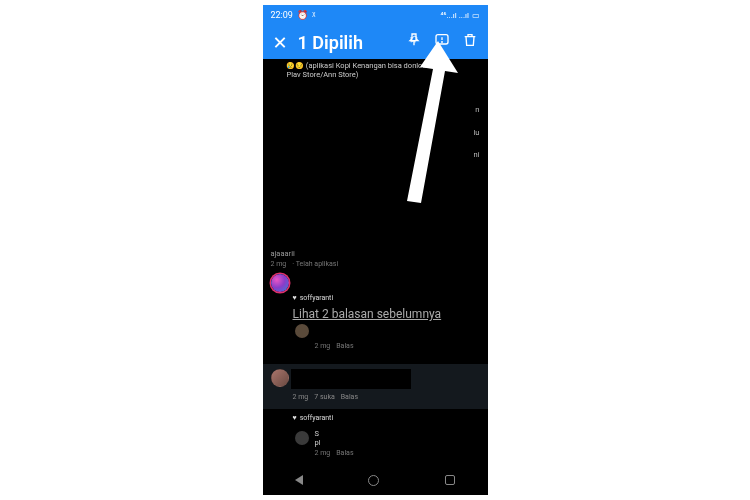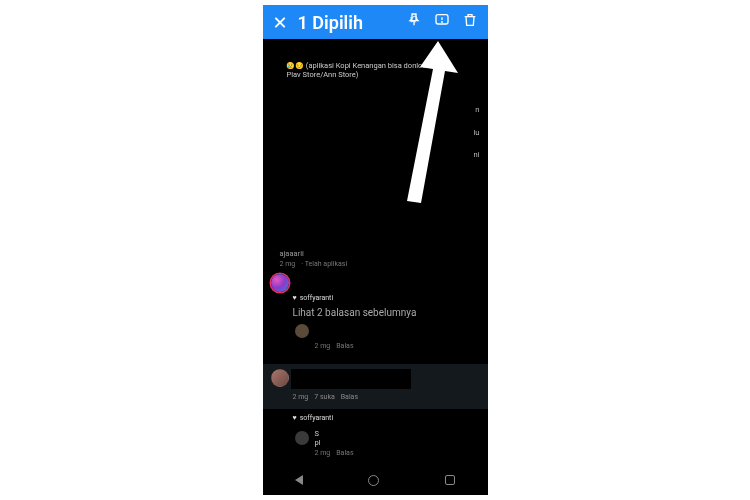--- a/index.html
+++ b/index.html
@@ -47,39 +47,39 @@
   .action-icons svg { width: 16px; height: 16px; }
   .content { position: absolute; top: 54px; left: 0; right: 0; bottom: 30px; color: #aaa; font-size: 8px; }
   .partial-comment {
     padding: 2px 10px 6px 24px;
     color: #ccc;
     font-size: 7.5px;
     line-height: 1.2;
   }
   .emoji-prefix { font-size: 7px; }
   .right-fragments { position: absolute; right: 8px; top: 40px; text-align: right; font-size: 7.5px; color: #bbb; line-height: 3; }
-  .comment-block { position: absolute; left: 17px; font-size: 7.5px; color: #999; }
+  .comment-block { position: absolute; left: 8px; font-size: 7.5px; color: #999; }
   .comment-block.b1 { top: 190px; }
   .meta { color: #777; font-size: 7px; margin-top: 2px; display: flex; gap: 6px; }
   .avatar {
     width: 18px; height: 18px; border-radius: 50%;
     position: absolute;
     background: radial-gradient(circle at 30% 30%, #e956c5, #8a3cc9, #3c78d8);
     border: 1.5px solid transparent;
   }
   .avatar.ring { box-shadow: 0 0 0 1.5px #e1306c; }
   .avatar.a1 { left: 8px; top: 215px; }
   .avatar.a2 { left: 32px; top: 265px; width: 14px; height: 14px; background: #5a4a3a; }
   .avatar.a3 { left: 8px; top: 310px; width: 18px; height: 18px; background: linear-gradient(135deg,#a8746b,#6b4a42); }
   .avatar.a4 { left: 32px; top: 372px; width: 14px; height: 14px; background: #3a3a3a; }
   .like-line { position: absolute; left: 30px; font-size: 7px; display: flex; align-items: center; gap: 3px; color: #ddd; }
   .like-line.l1 { top: 235px; }
   .like-line.l2 { top: 355px; }
   .heart { font-size: 7px; }
-  .view-replies { position: absolute; left: 30px; top: 248px; font-size: 10px; color: #aaa; }
+  .view-replies { position: absolute; left: 30px; top: 248px; font-size: 12px; color: #aaa; text-decoration: underline; }
   .small-meta { position: absolute; left: 52px; font-size: 7px; color: #777; display: flex; gap: 6px; }
   .small-meta.m1 { top: 283px; }
   .small-meta.m2 { top: 390px; }
   .selected-row {
     position: absolute; left: 0; right: 0; top: 305px; height: 45px;
     background: rgba(80,100,120,0.25);
   }
   .blackbox { position: absolute; left: 28px; top: 310px; width: 120px; height: 20px; background: #000; border: 0; }
   .sel-meta { position: absolute; left: 30px; top: 334px; font-size: 7px; color: #888; display: flex; gap: 6px; }
   .reply-text { position: absolute; left: 52px; top: 370px; font-size: 7.5px; color: #ccc; }
@@ -99,20 +99,31 @@
     transform: translateX(8px);
     pointer-events: none;
     z-index: 50;
   }
 </style>
 </head>
 <body>
 
 <div class="phone">
 
+  <div class="status-bar">
+    <div class="status-left">
+      <span>22:09</span>
+      <span>⏰</span>
+      <span>ᵡ</span>
+    </div>
+    <div class="status-right">
+      <span>⁴⁶...ıl ...ıl</span>
+      <span>▭</span>
+    </div>
+  </div>
 
   <div class="selection-bar">
     <span class="close-x">✕</span>
     <span class="sel-title">1 Dipilih</span>
     <div class="action-icons">
       <span>
         <svg viewBox="0 0 24 24" fill="none" stroke="#fff" stroke-width="2">
             <path d="M12 2l3 3-1 5 4 4-5 1-3 6-3-6-5-1 4-4-1-5z" transform="rotate(45 12 12) scale(0.6) translate(8 8)"></path>
             <path d="M9 3l6 0 0 7 3 3-12 0 3-3z M12 13l0 7"></path>
           </svg>

